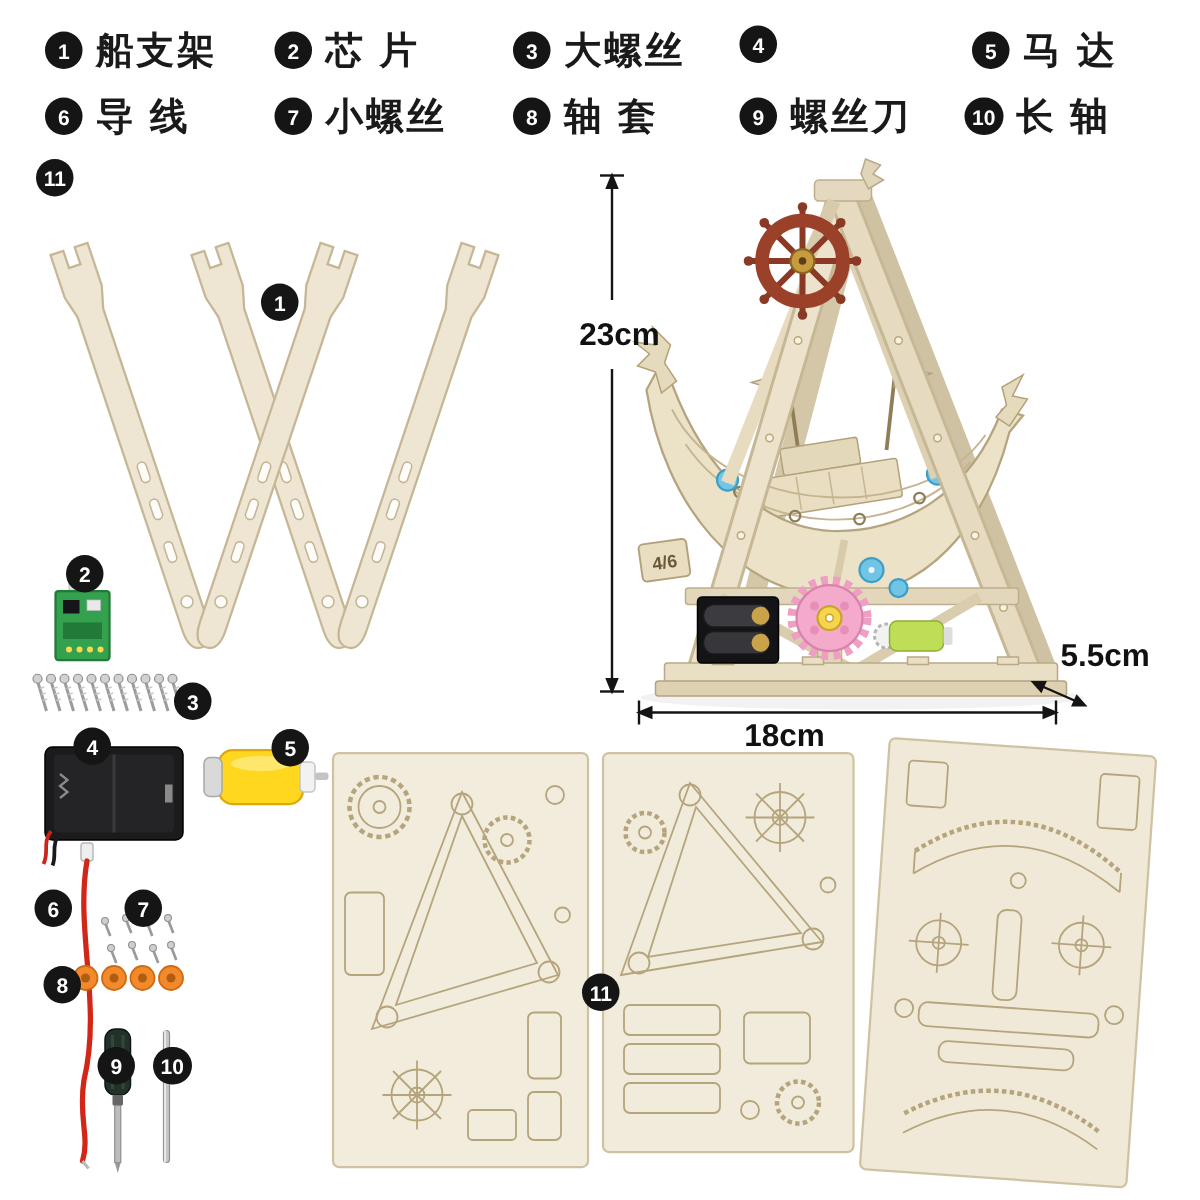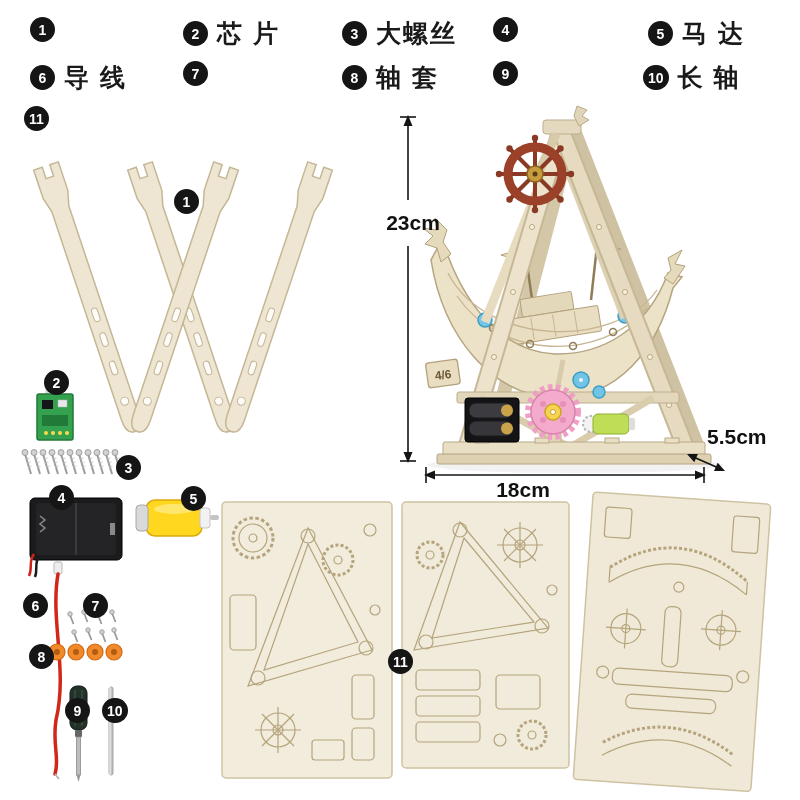--- a/index.html
+++ b/index.html
@@ -43,20 +43,21 @@
   .dim-text { font-size:21px; font-weight:700; fill:#111; font-family:"Liberation Sans","DejaVu Sans",sans-serif; }
   .cut { fill:none; stroke:#b5a47c; stroke-width:1.2; }
 </style>
 </head>
 <body>
 
 <div class="stage">
 
   <div class="legend-item p1">
     <span class="badge">1</span>
+    <span class="legend-label">船支架</span>
   </div>
   <div class="legend-item p2">
     <span class="badge">2</span>
     <span class="legend-label">芯 片</span>
   </div>
   <div class="legend-item p3">
     <span class="badge">3</span>
     <span class="legend-label">大螺丝</span>
   </div>
   <div class="legend-item p4">
@@ -65,27 +66,29 @@
   <div class="legend-item p5">
     <span class="badge">5</span>
     <span class="legend-label">马 达</span>
   </div>
   <div class="legend-item p6">
     <span class="badge">6</span>
     <span class="legend-label">导 线</span>
   </div>
   <div class="legend-item p7">
     <span class="badge">7</span>
+    <span class="legend-label">小螺丝</span>
   </div>
   <div class="legend-item p8">
     <span class="badge">8</span>
     <span class="legend-label">轴 套</span>
   </div>
   <div class="legend-item p9">
     <span class="badge">9</span>
+    <span class="legend-label">螺丝刀</span>
   </div>
   <div class="legend-item p10">
     <span class="badge">10</span>
     <span class="legend-label">长 轴</span>
   </div>
   <div class="legend-item p11">
     <span class="badge">11</span>
   </div>
 
   <div class="pbadge pb1">1</div>

